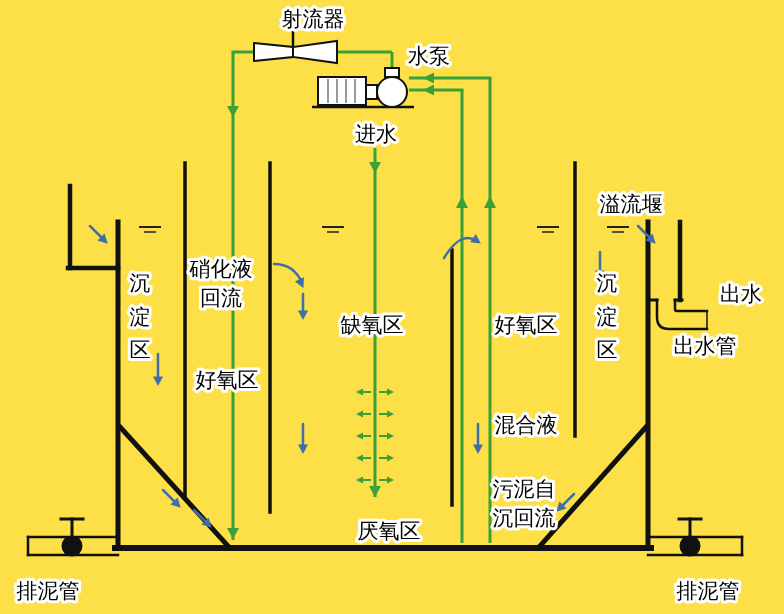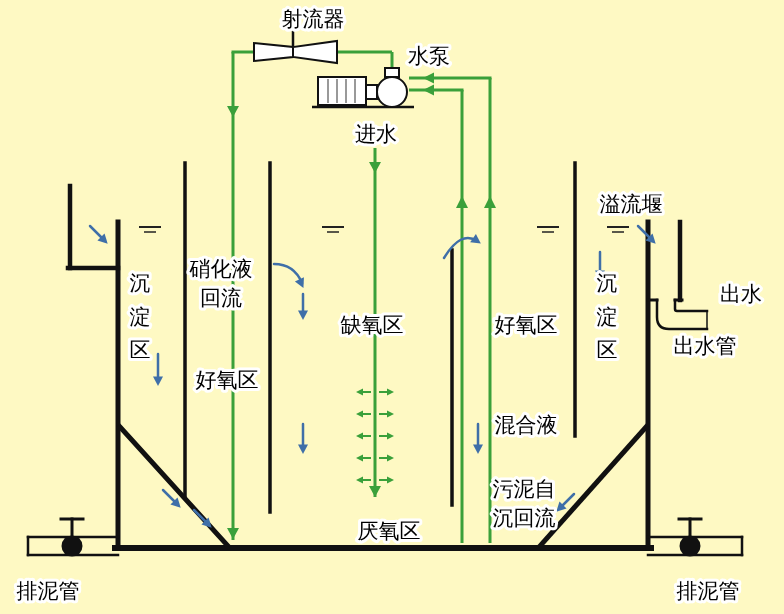--- a/index.html
+++ b/index.html
@@ -1,17 +1,17 @@
 <!DOCTYPE html>
 <html style="--pipe-green: #3aa03a; --arrow-blue: #3f6fa8; --structure: #111111;"><head>
 <meta charset="utf-8">
 <style>
   html, body { margin: 0; padding: 0; background: #ffffff; }
   .stage {
-    width: 784px; height: 614px; position: relative; background: #fef9c3;
+    width: 784px; height: 614px; position: relative; background: #fde047;
     font-family: "DejaVu Sans", sans-serif; overflow: hidden;
   }
   svg text {
     font-family: "DejaVu Sans", sans-serif;
     font-size: 21px;
     fill: #000;
   }
   .halo { paint-order: stroke fill; stroke: #ffffff; stroke-width: 6px; stroke-linejoin: round; }
   .struct { stroke: var(--structure, #111111); fill: none; stroke-linecap: square; }
   .green  { stroke: var(--pipe-green, #3aa03a); fill: none; stroke-linecap: butt; }

